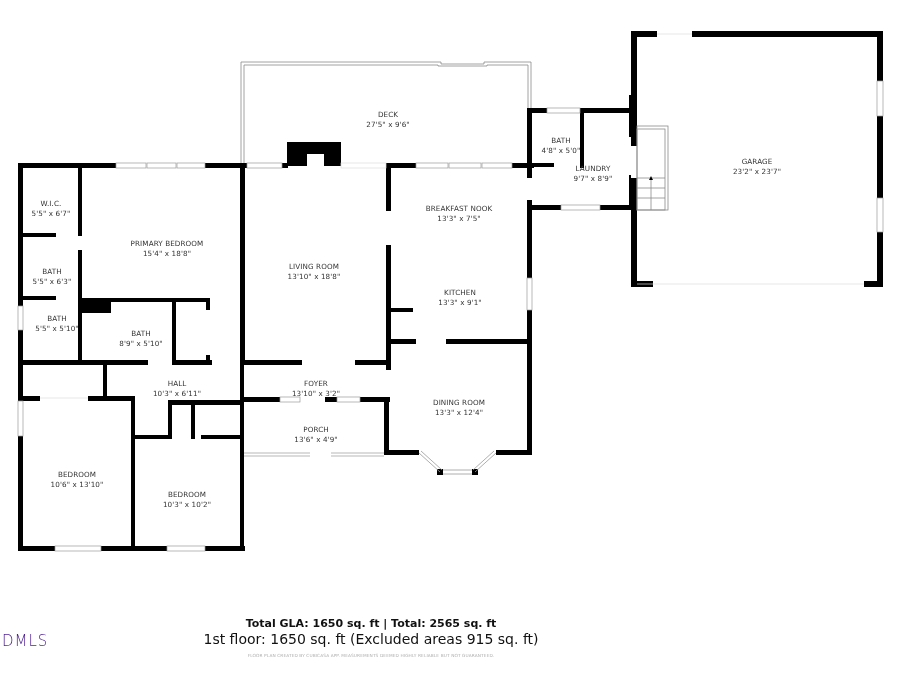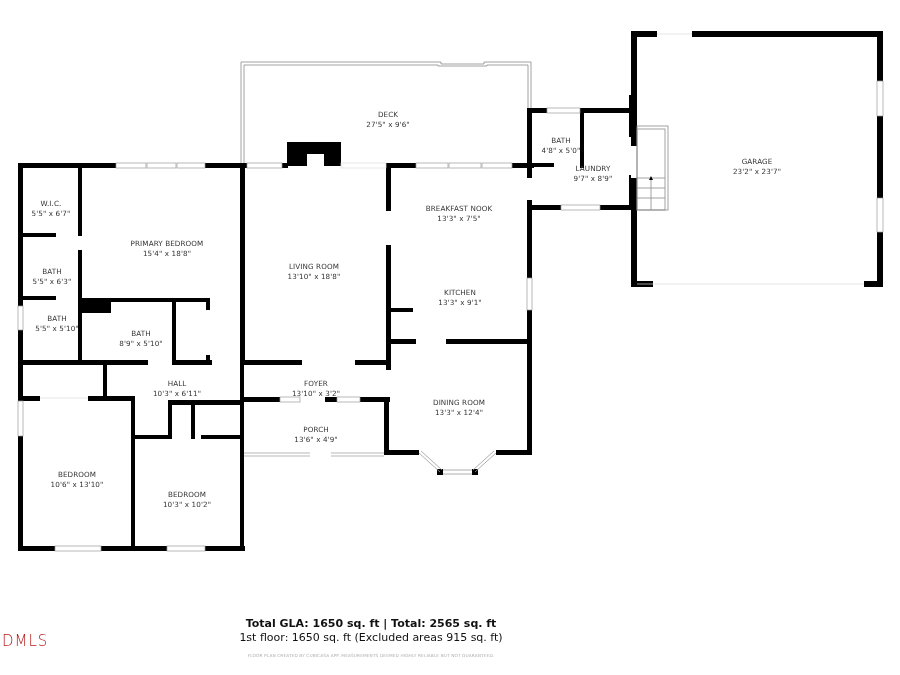--- a/index.html
+++ b/index.html
@@ -1,23 +1,23 @@
 <!DOCTYPE html>
 <html><head>
   <meta charset="utf-8">
   <style>
     html, body { margin: 0; padding: 0; background: #ffffff; }
     body { width: 900px; height: 675px; position: relative; overflow: hidden; font-family: "DejaVu Sans", sans-serif; }
     #plan { position: absolute; left: 0; top: 0; width: 900px; height: 675px; }
     .room-label { font-family: "DejaVu Sans", sans-serif; font-size: 7.2px; fill: #333333; text-anchor: middle; letter-spacing: 0.1px; }
     .footer { position: absolute; left: 0; width: 742px; text-align: center; color: #111111; }
     .footer-total { top: 617px; font-family: "DejaVu Sans", sans-serif; font-weight: bold; font-size: 11px; }
-    .footer-floor { top: 631px; font-family: "DejaVu Sans", sans-serif; font-size: 11px; }
+    .footer-floor { top: 631px; font-family: "DejaVu Sans", sans-serif; font-size: 14px; }
     .footer-disclaimer { top: 653px; font-family: "DejaVu Sans", sans-serif; font-size: 4.3px; color: #b0b0b0; letter-spacing: 0.1px; }
-    .mls-logo { position: absolute; left: 2px; top: 632px; font-family: "DejaVu Sans", sans-serif; font-size: 15px; color: #b91c1c; font-weight: 200; letter-spacing: 1px; }
+    .mls-logo { position: absolute; left: 2px; top: 632px; font-family: "DejaVu Sans", sans-serif; font-size: 15px; color: #4c1d95; font-weight: 200; letter-spacing: 1px; }
   </style>
 </head>
 <body>
 
 <svg id="plan" viewBox="0 0 900 675" xmlns="http://www.w3.org/2000/svg">
   <defs>
     <pattern id="hatch" patternUnits="userSpaceOnUse" width="5" height="5" patternTransform="rotate(40)">
       <line x1="0" y1="0" x2="0" y2="5" stroke="#000" stroke-width="0.8"></line>
     </pattern>
   </defs>

